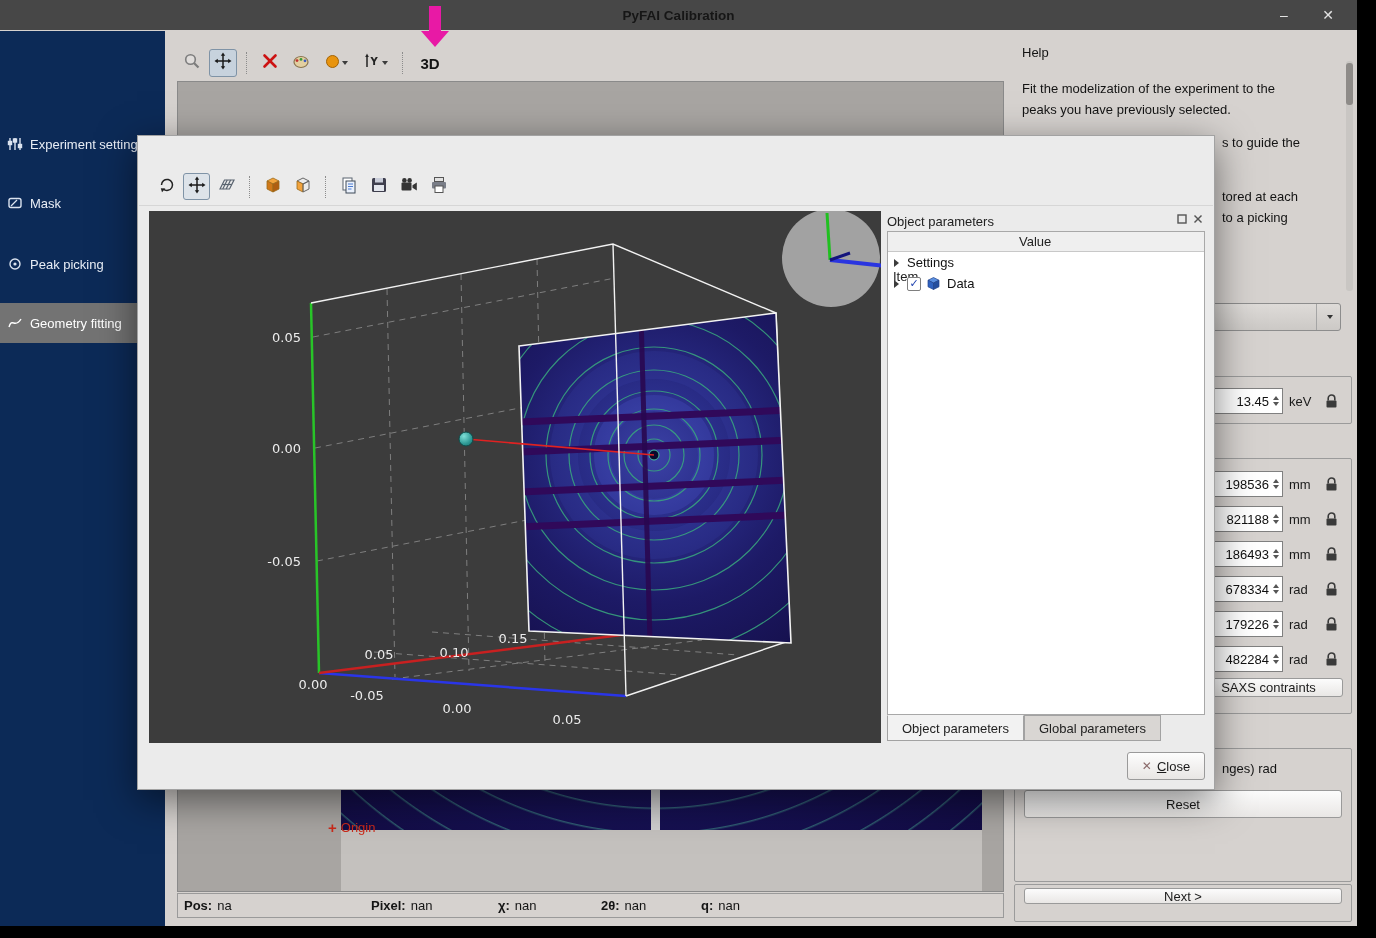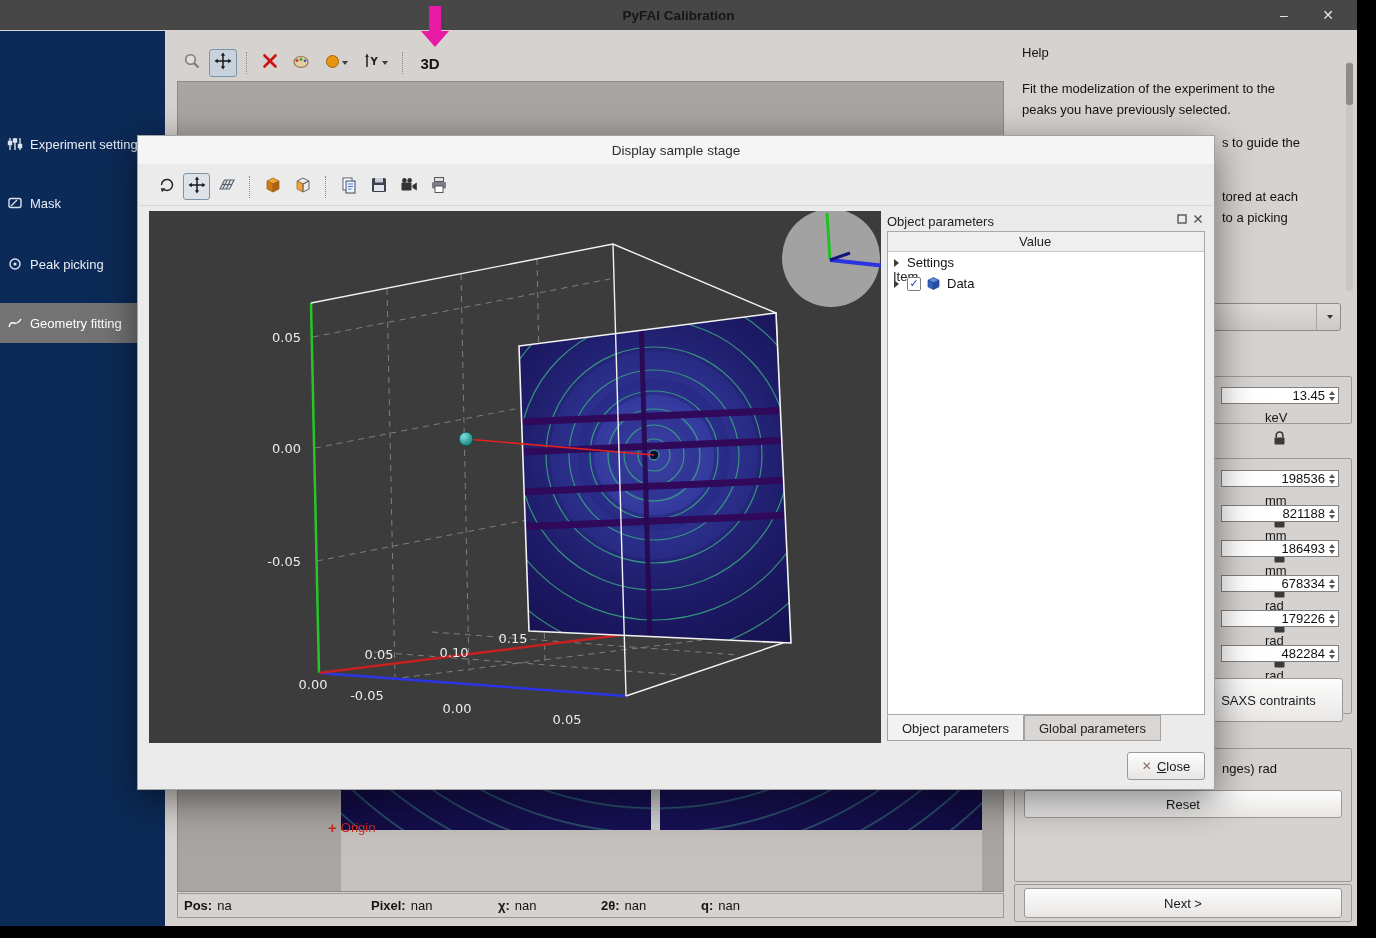--- a/index.html
+++ b/index.html
@@ -49,21 +49,21 @@
 
   
   .rpanel { position:absolute; left:1013px; top:31px; width:344px; height:895px; background:#d6d2cf; font-size:13px; color:#141414; }
   .rp-abs { position:absolute; white-space:nowrap; }
   .scrolltrack { position:absolute; left:333px; top:30px; width:7px; height:230px; background:#c9c6c3; border-radius:3px; }
   .scrollthumb { position:absolute; left:0; top:2px; width:7px; height:42px; background:#8e8b88; border-radius:3px; }
   .combo { position:absolute; left:107px; top:272px; width:221px; height:28px; background:linear-gradient(#dedbd8,#ccc9c6); border:1px solid #8d8d8d; border-radius:3px; }
   .combo .arrowbox { position:absolute; right:0; top:0; width:24px; height:26px; border-left:1px solid #a5a5a5; display:flex; align-items:center; justify-content:center; }
   .combo .caret { border-top-color:#333; }
   .gbox { position:absolute; border:1px solid #9b9b9b; border-radius:2px; }
-  .prow { position:absolute; right:12px; height:28px; display:flex; align-items:center; gap:6px;flex-direction:column; }
+  .prow { position:absolute; right:12px; height:28px; display:flex; align-items:center; gap:6px; }
   .spin { width:118px; height:26px; background:#fff; border:1px solid #808080; display:flex; align-items:center; justify-content:flex-end; padding-right:3px; font-size:13px; color:#111; }
   .spinner { display:flex; flex-direction:column; gap:2px; margin-left:4px; }
   .spinner i { width:0; height:0; border-left:3.5px solid transparent; border-right:3.5px solid transparent; }
   .spinner .up { border-bottom:4px solid #555; }
   .spinner .dn { border-top:4px solid #555; }
   .unit { width:30px; color:#1a1a1a; }
   .lock { width:14px; display:flex; }
   .pbtn { position:absolute; background:linear-gradient(#fcfcfc,#e9e7e5); border:1px solid #9a9a9a; border-radius:3px; font-size:13px; color:#1a1a1a; display:flex; align-items:center; justify-content:center; }
 
   
@@ -367,35 +367,34 @@
               </span>
             </div>
           <span class="unit">rad</span>
           <span class="lock">
               <svg width="13" height="15" viewBox="0 0 13 15">
                 <path d="M3.2,6.5 V4.3 a3.3,3.3 0 0 1 6.6,0 V6.5" fill="none" stroke="#3a3a3a" stroke-width="1.6"></path>
                 <rect x="1.5" y="6.5" width="10" height="7" rx="1" fill="#3a3a3a"></rect>
               </svg>
             </span>
         </div>
-        <div class="pbtn" style="left:179px; top:219px; width:149px; height:44px">SAXS contraints</div>
+        <div class="pbtn" style="left:179px; top:219px; width:149px; height:19px">SAXS contraints</div>
       </div>
 
       <div class="gbox" style="left:1px; top:717px; width:338px; height:134px">
         <div class="rp-abs" style="left:207px; top:12px">nges) rad</div>
         <div class="pbtn" style="left:9px; top:41px; width:318px; height:28px">Reset</div>
       </div>
 
       <div class="gbox" style="left:1px; top:853px; width:338px; height:38px">
-        <div class="pbtn" style="left:9px; top:3px; width:318px; height:30px">Next &gt;</div>
+        <div class="pbtn" style="left:9px; top:3px; width:318px; height:16px">Next &gt;</div>
       </div>
     </div>
 
     <div class="dialog">
-      <div class="dlg-title">Display sample stage</div>
 
       <div class="dlg-toolbar">
         <div class="dbtn">
           <span>
             <svg width="18" height="18" viewBox="0 0 18 18">
                 <path d="M3.5,9 a5.5,5.5 0 1 1 1.8,4" fill="none" stroke="#222" stroke-width="1.5"></path>
                 <polygon points="2.8,12.2 7.4,12.6 4,16.2" fill="#222"></polygon>
               </svg>
           </span>
         </div>

